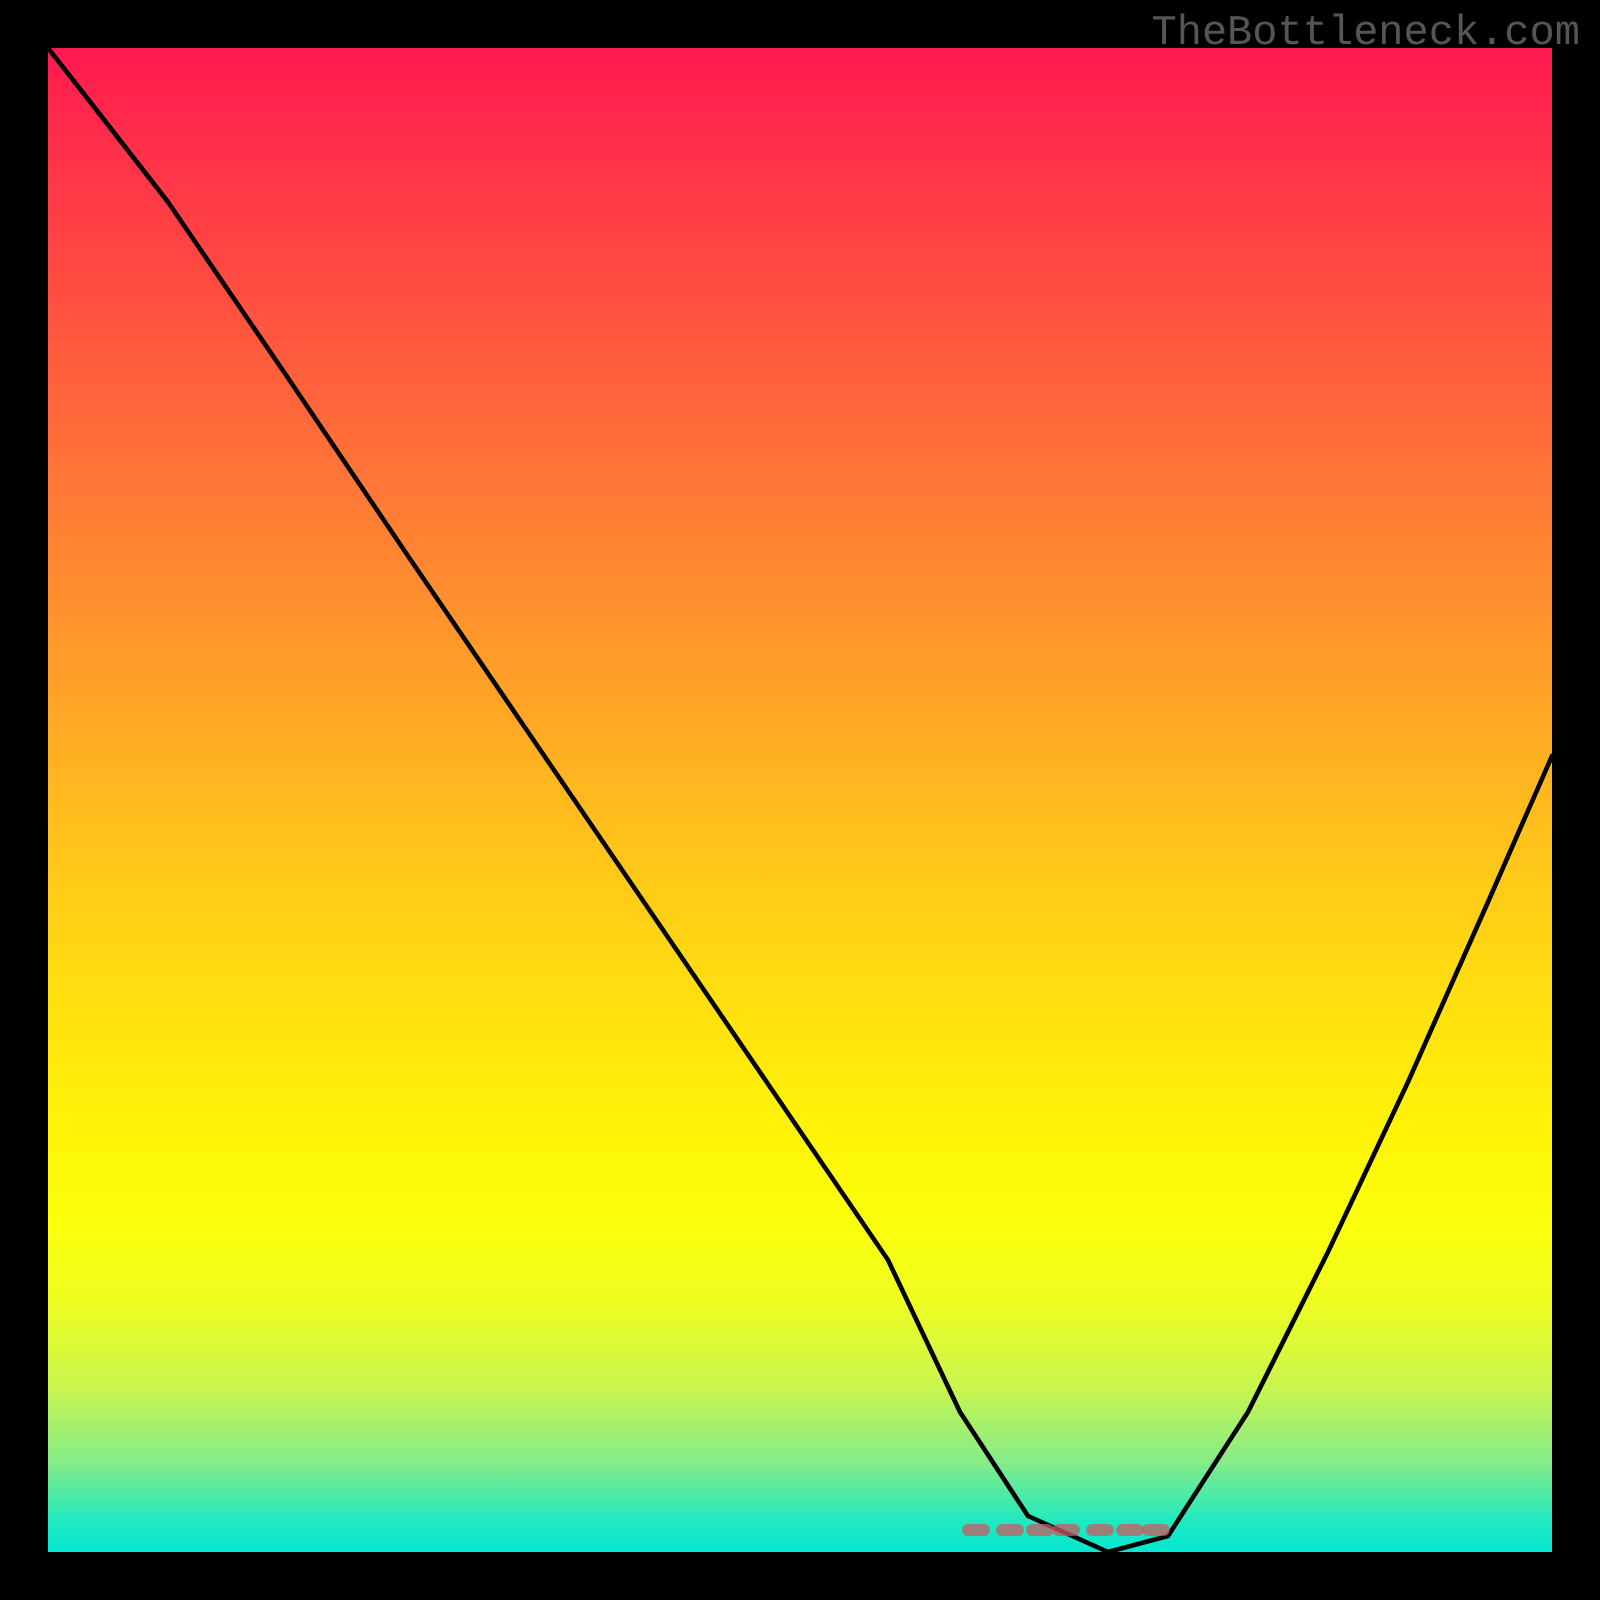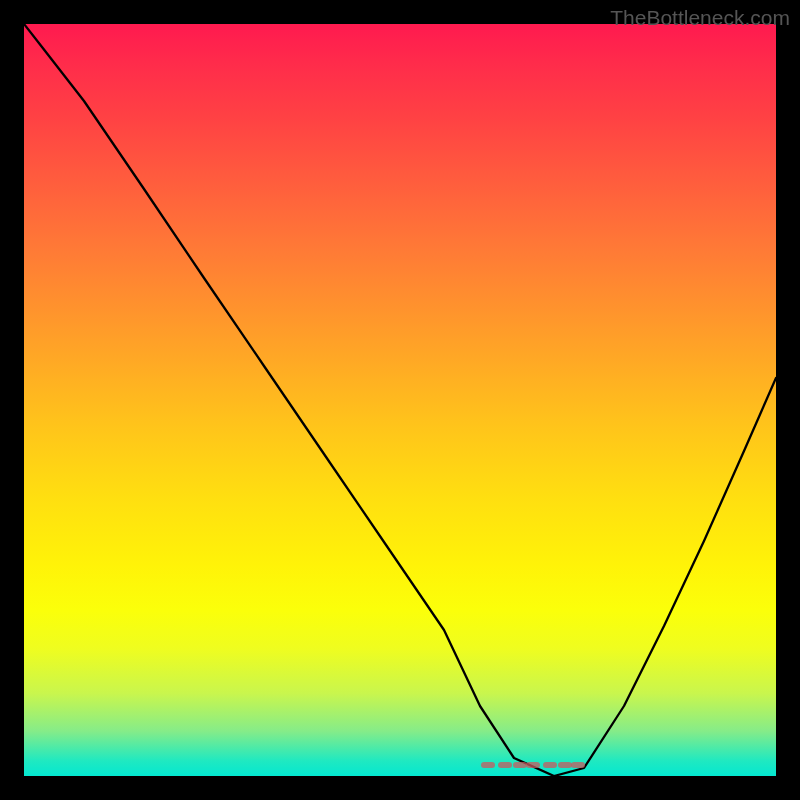--- a/index.html
+++ b/index.html
@@ -11,20 +11,21 @@
   font-family: Arial, sans-serif;
   overflow: hidden;
 }
 .watermark {
   position: absolute;
   top: 6px;
   right: 10px;
   color: #555;
   font-size: 21px;
   z-index: 10;
+  font-family: Liberation Mono, monospace;
 }
 .plot-area {
   position: absolute;
   left: 24px;
   top: 24px;
   width: 752px;
   height: 752px;
   overflow: hidden;
 }
 .gradient-bg {

